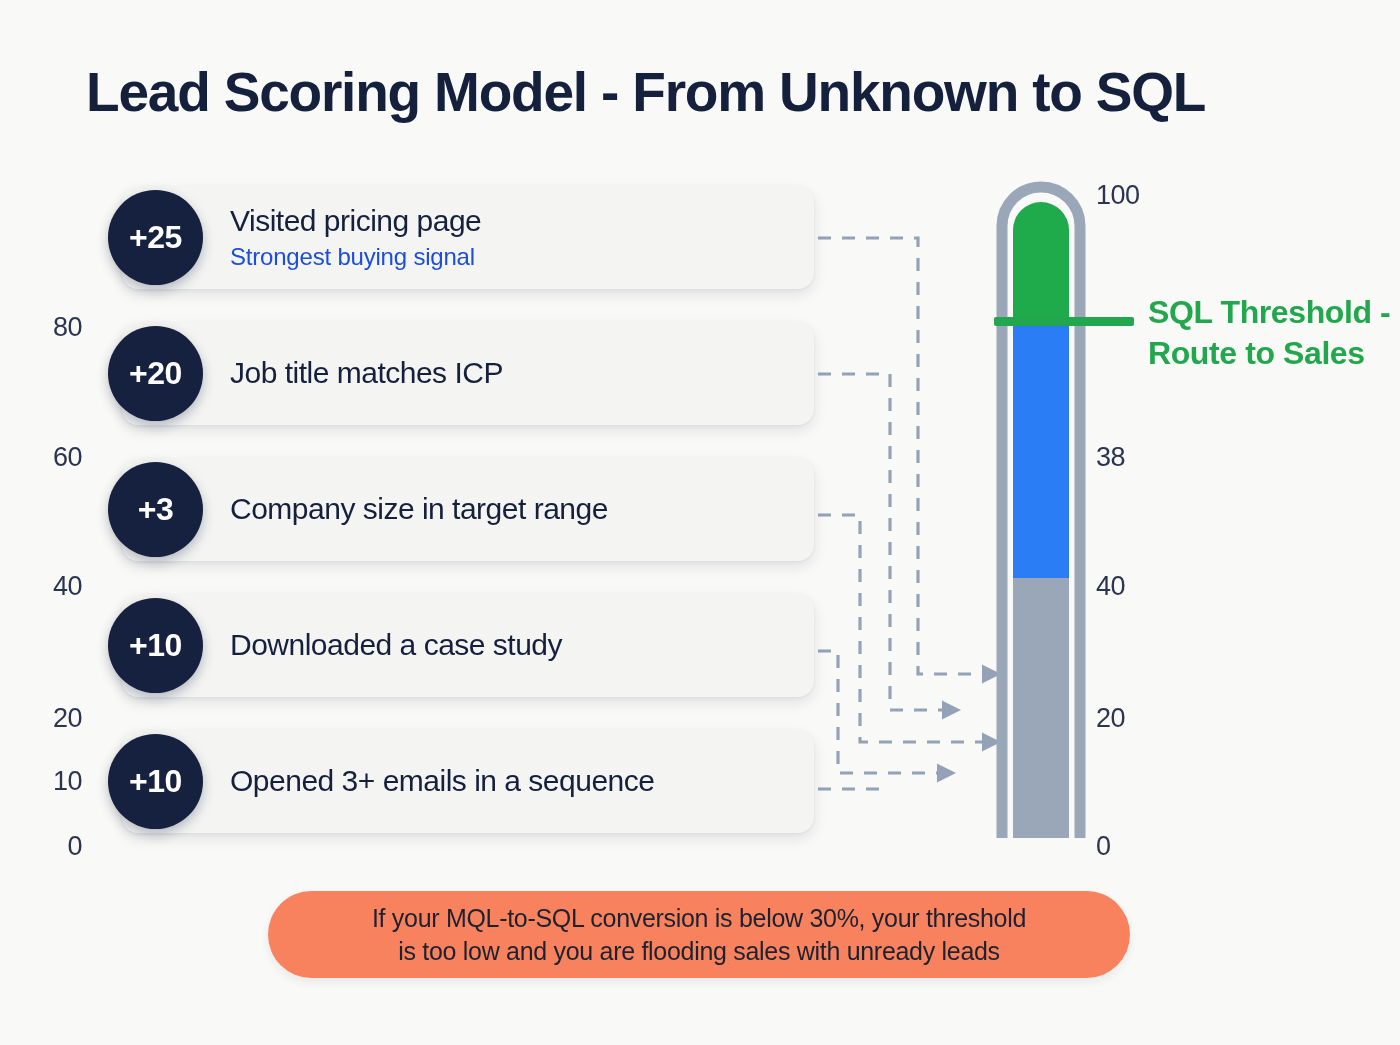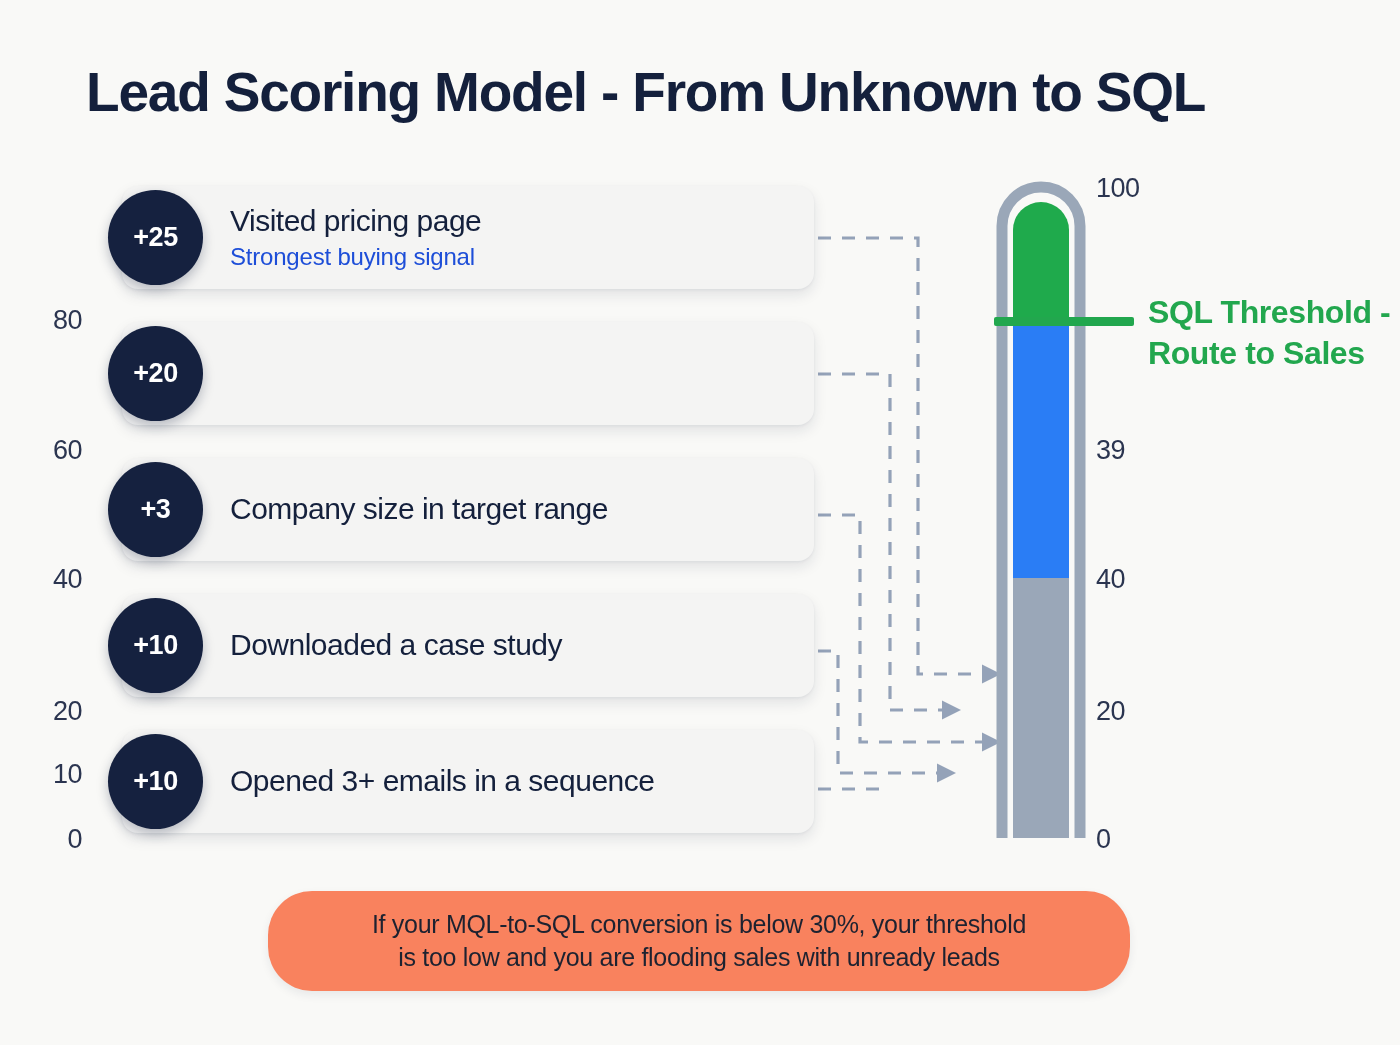--- a/index.html
+++ b/index.html
@@ -58,21 +58,21 @@
     left: -14px;
     top: 4px;
     width: 95px;
     height: 95px;
     border-radius: 50%;
     background: #15213f;
     color: #ffffff;
     display: flex;
     align-items: center;
     justify-content: center;
-    font-size: 27px;
+    font-size: 32px;
     font-weight: bold;
     letter-spacing: -0.5px;
     box-shadow: 0 5px 12px rgba(20,32,60,0.28);
     z-index: 3;
   }
 
   .card-text {
     margin-left: 108px;
     display: flex;
     flex-direction: column;
@@ -114,20 +114,21 @@
     width: 90px;
     height: 662px;
   }
 
   .tick {
     position: absolute;
     font-size: 27px;
     color: #2b3550;
     letter-spacing: -0.5px;
     white-space: nowrap;
+    margin-top: 7px;
   }
   .tick.left  { right: 1318px; text-align: center; }
   .tick.right { left: 1096px; }
 
   #threshold-line {
     position: absolute;
     left: 994px;
     top: 317px;
     width: 140px;
     height: 9px;
@@ -147,21 +148,21 @@
     letter-spacing: -0.4px;
     white-space: nowrap;
   }
 
   
   #banner {
     position: absolute;
     left: 268px;
     top: 891px;
     width: 862px;
-    height: 100px;
+    height: 87px;
     background: #f9825e;
     border-radius: 44px;
     display: flex;
     align-items: center;
     justify-content: center;
     text-align: center;
     box-shadow: 0 4px 10px rgba(20,32,60,0.08);
   }
 
   #banner-text {
@@ -203,20 +204,23 @@
     <div class="card">
       <div class="badge">+25</div>
       <div class="card-text">
         <div class="card-title">Visited pricing page</div>
         <div class="card-sub">Strongest buying signal</div>
       </div>
     </div>
 
     <div class="card">
       <div class="badge">+20</div>
+      <div class="card-text">
+        <div class="card-title">Job title matches ICP</div>
+      </div>
     </div>
 
     <div class="card">
       <div class="badge">+3</div>
       <div class="card-text">
         <div class="card-title">Company size in target range</div>
       </div>
     </div>
 
     <div class="card">
@@ -253,21 +257,21 @@
   </div>
 
   <div class="tick left" style="top:305px">80</div>
   <div class="tick left" style="top:435px">60</div>
   <div class="tick left" style="top:564px">40</div>
   <div class="tick left" style="top:696px">20</div>
   <div class="tick left" style="top:759px">10</div>
   <div class="tick left" style="top:824px">0</div>
 
   <div class="tick right" style="top:173px">100</div>
-  <div class="tick right" style="top:435px">39</div>
+  <div class="tick right" style="top:435px">38</div>
   <div class="tick right" style="top:564px">40</div>
   <div class="tick right" style="top:696px">20</div>
   <div class="tick right" style="top:824px">0</div>
 
   <div id="banner">
     <div id="banner-text">
       <span>If your MQL-to-SQL conversion is below 30%, your threshold</span><br>
       <span>is too low and you are flooding sales with unready leads</span>
     </div>
   </div>

